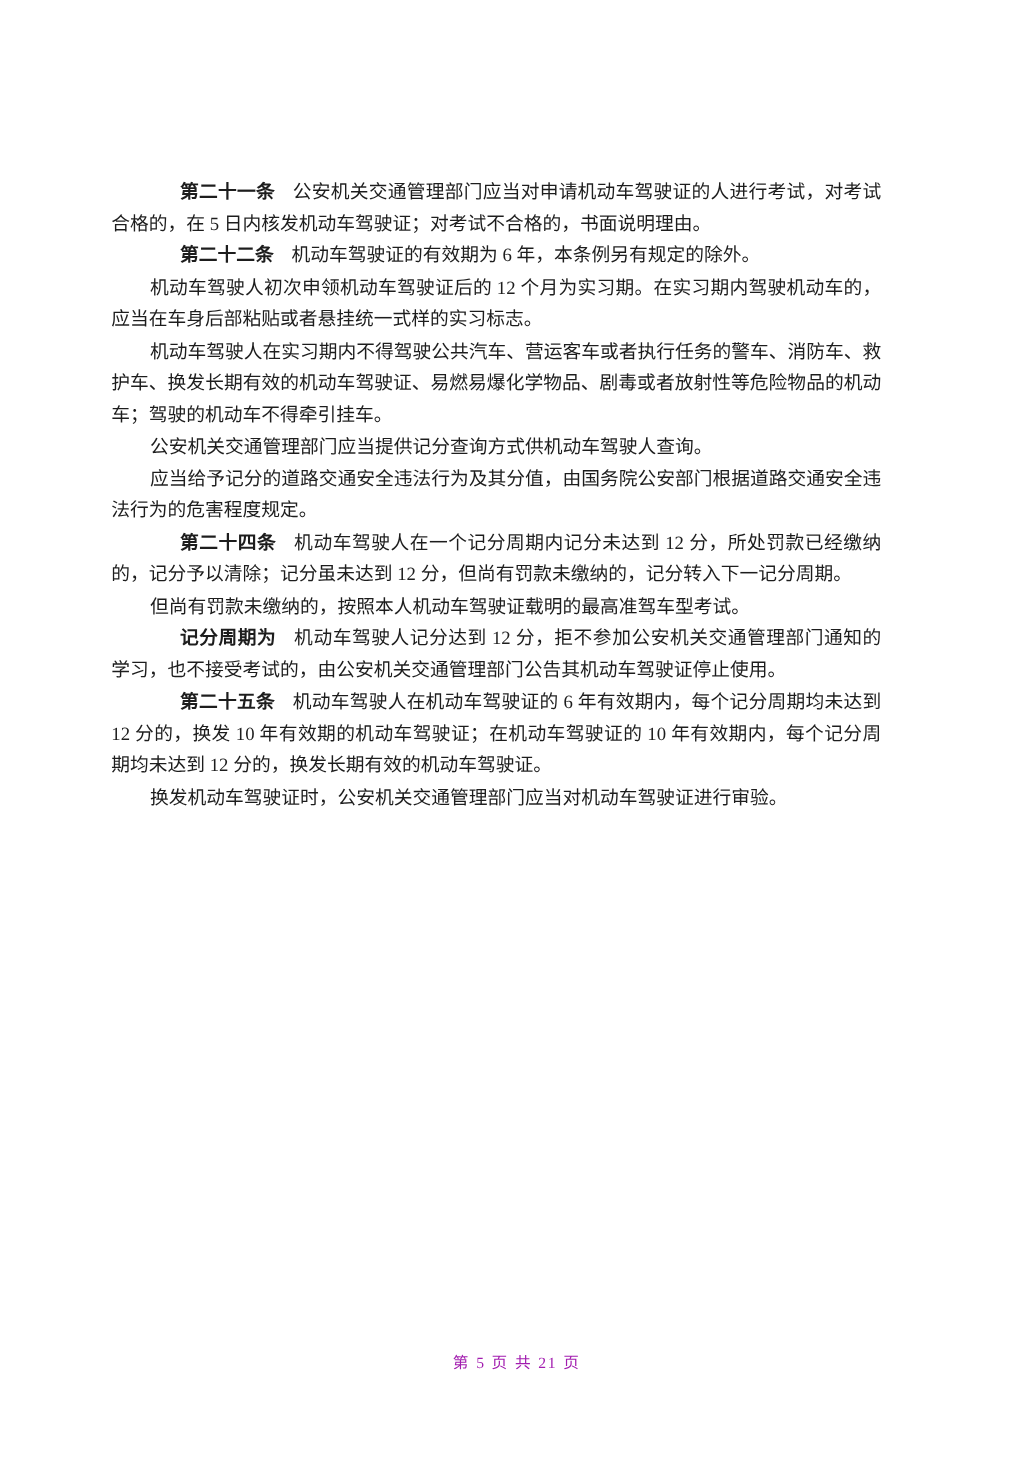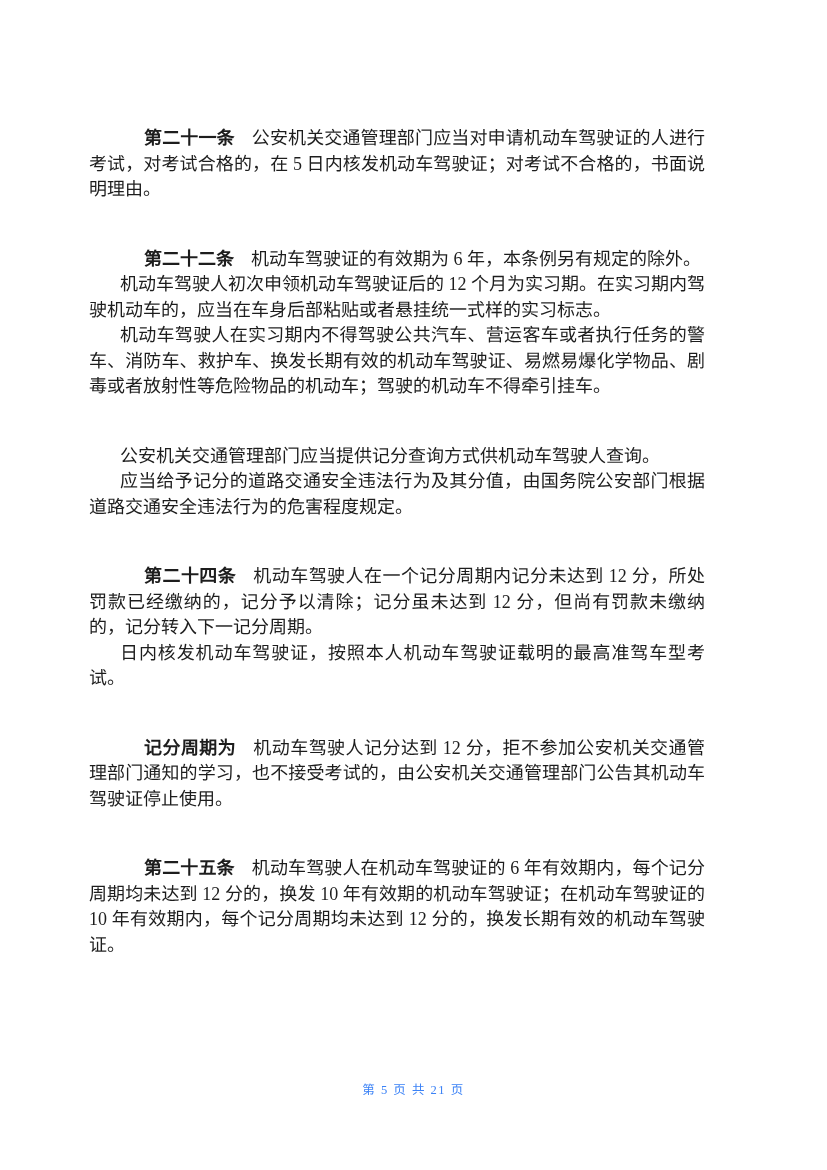--- a/index.html
+++ b/index.html
@@ -13,32 +13,31 @@
     width: 827px;
     height: 1170px;
     background: #ffffff;
     overflow: hidden;
     font-family: "Liberation Serif", "DejaVu Serif", serif;
     color: #1d1d1d;
   }
   .content {
     position: absolute;
     left: 89px;
-    top: 126px;
+    top: 142px;
     width: 616px;
-    font-size: 18px;
+    font-size: 15px;
     line-height: 25.5px;
     text-align: justify;
     text-justify: inter-ideograph;
   }
   .article {
     margin: 0;
   }
   .article + .article {
-    margin-top: 44px;
   }
   .para {
     margin: 0;
     text-indent: 31px;
   }
   .para.lead {
     text-indent: 55px;
   }
   .art-num {
     font-weight: bold;
@@ -46,21 +45,21 @@
   }
   .footer {
     position: absolute;
     top: 1082px;
     left: 0;
     width: 827px;
     text-align: center;
     font-size: 12.5px;
     line-height: 16px;
     letter-spacing: 1.5px;
-    color: #3b82f6;
+    color: #a21caf;
   }
 </style>
 </head>
 <body>
 
 <div class="page">
 
   <div class="content">
 
     <section class="article">
@@ -73,29 +72,30 @@
       <p class="para">机动车驾驶人在实习期内不得驾驶公共汽车、营运客车或者执行任务的警车、消防车、救护车、换发长期有效的机动车驾驶证、易燃易爆化学物品、剧毒或者放射性等危险物品的机动车；驾驶的机动车不得牵引挂车。</p>
     </section>
 
     <section class="article">
       <p class="para">公安机关交通管理部门应当提供记分查询方式供机动车驾驶人查询。</p>
       <p class="para">应当给予记分的道路交通安全违法行为及其分值，由国务院公安部门根据道路交通安全违法行为的危害程度规定。</p>
     </section>
 
     <section class="article">
       <p class="para lead"><b class="art-num">第二十四条</b><span>机动车驾驶人在一个记分周期内记分未达到 12 分，所处罚款已经缴纳的，记分予以清除；记分虽未达到 12 分，但尚有罚款未缴纳的，记分转入下一记分周期。</span></p>
-      <p class="para">日内核发机动车驾驶证，按照本人机动车驾驶证载明的最高准驾车型考试。</p>
+      <p class="para">但尚有罚款未缴纳的，按照本人机动车驾驶证载明的最高准驾车型考试。</p>
     </section>
 
     <section class="article">
       <p class="para lead"><b class="art-num">记分周期为</b><span>机动车驾驶人记分达到 12 分，拒不参加公安机关交通管理部门通知的学习，也不接受考试的，由公安机关交通管理部门公告其机动车驾驶证停止使用。</span></p>
     </section>
 
     <section class="article">
       <p class="para lead"><b class="art-num">第二十五条</b><span>机动车驾驶人在机动车驾驶证的 6 年有效期内，每个记分周期均未达到 12 分的，换发 10 年有效期的机动车驾驶证；在机动车驾驶证的 10 年有效期内，每个记分周期均未达到 12 分的，换发长期有效的机动车驾驶证。</span></p>
+      <p class="para">换发机动车驾驶证时，公安机关交通管理部门应当对机动车驾驶证进行审验。</p>
     </section>
 
   </div>
 
   <div class="footer">
     <span>第 5 页 共 21 页</span>
   </div>
 
 </div>
 

